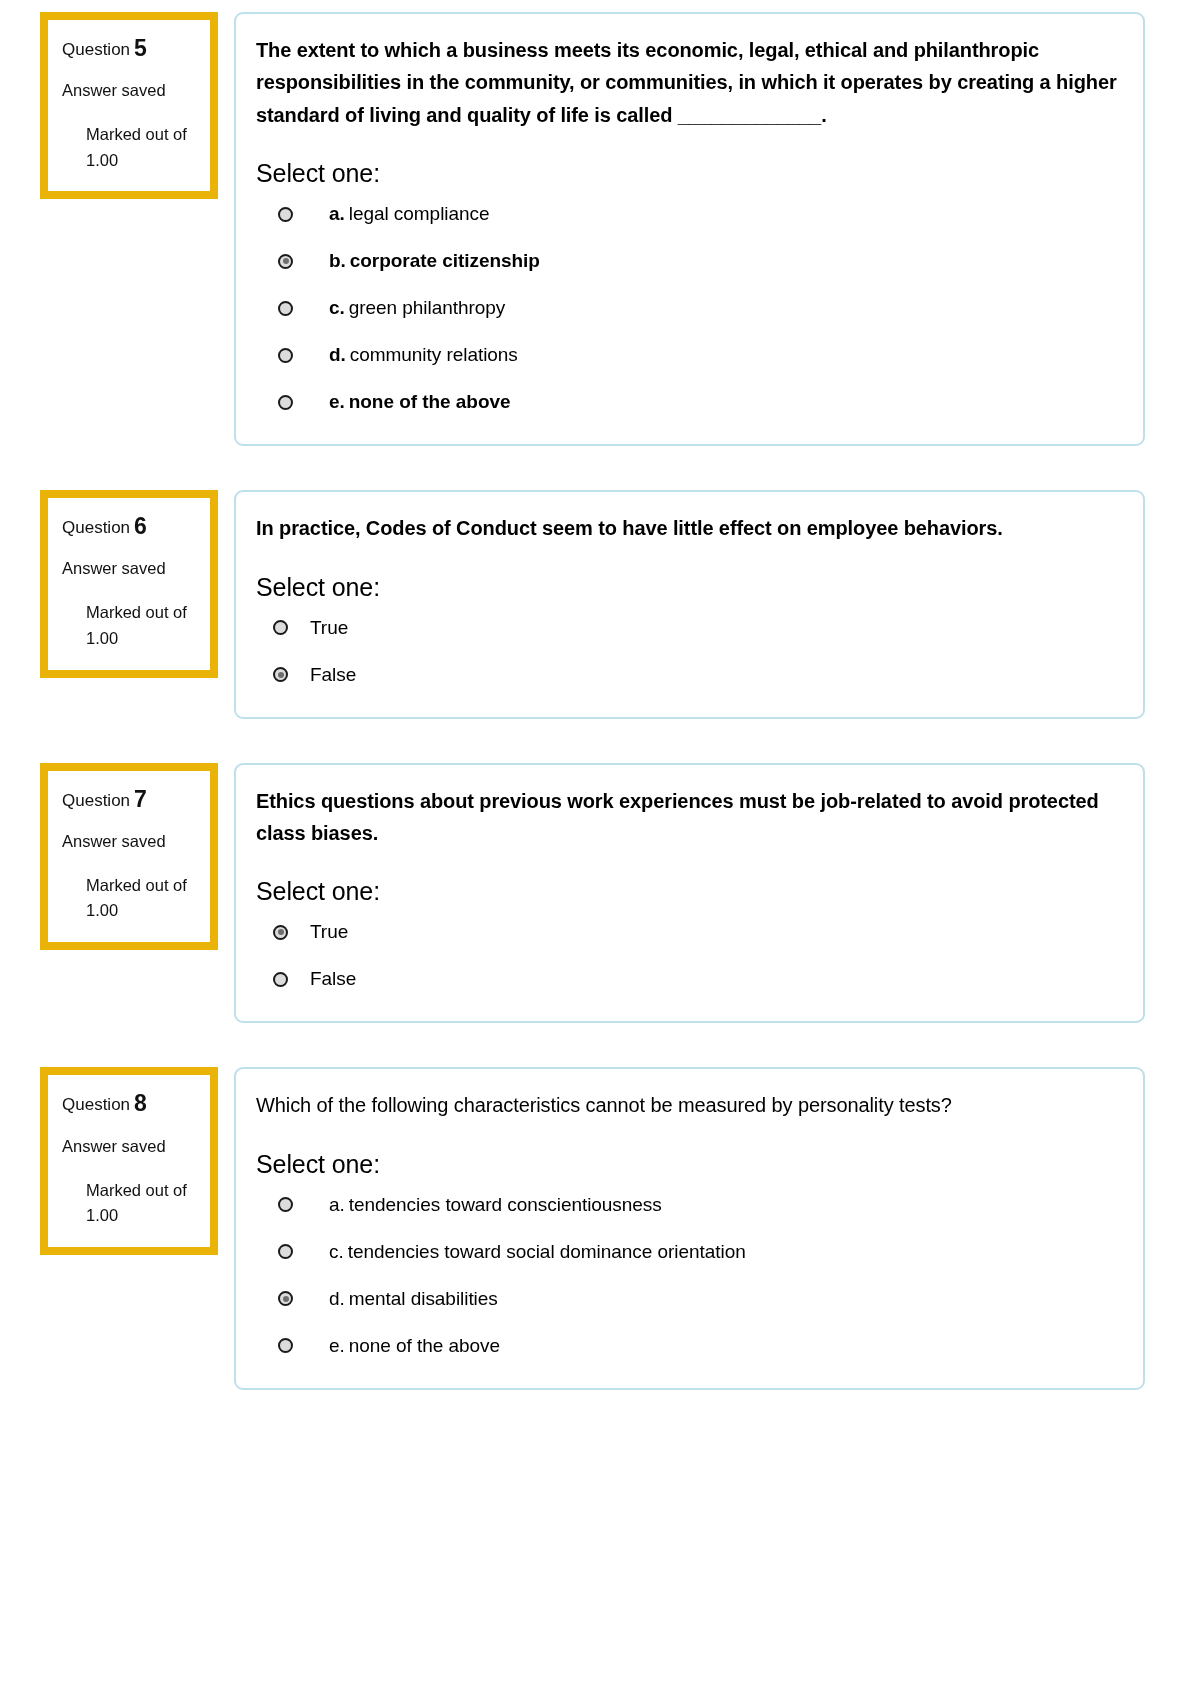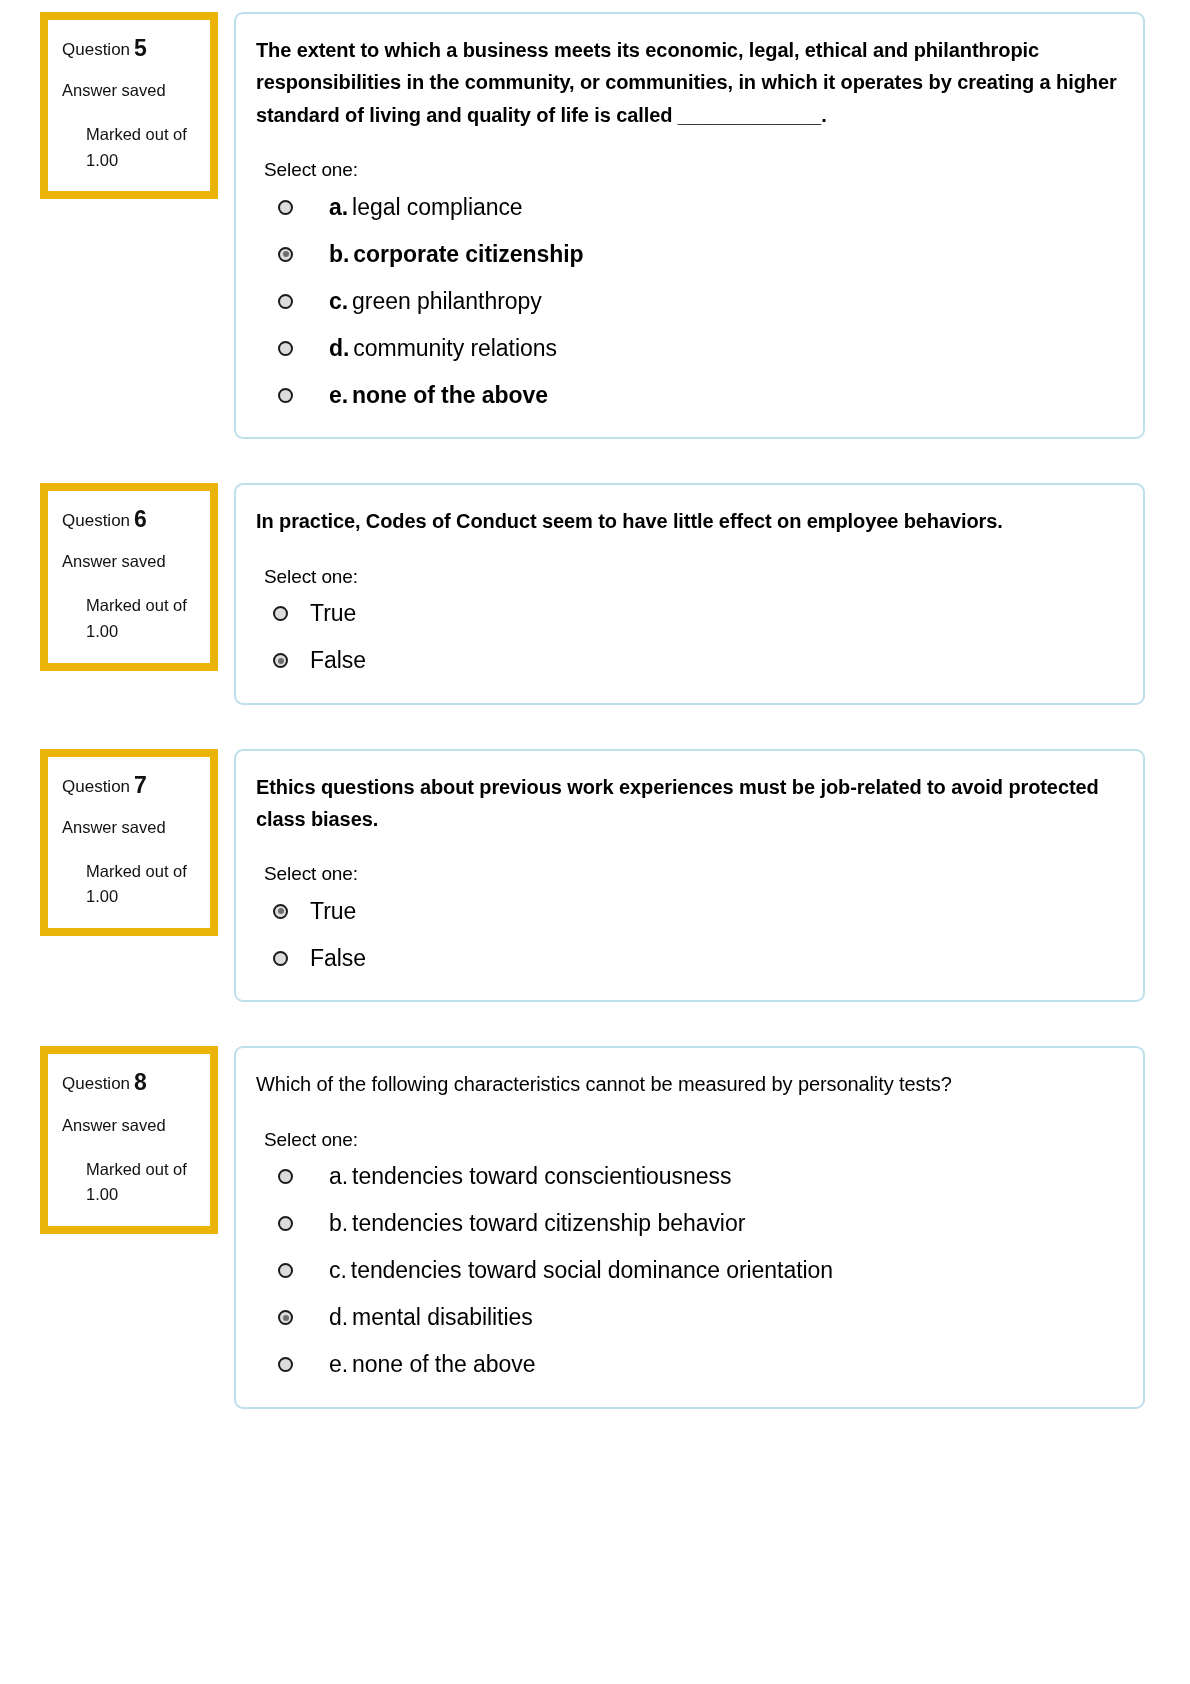--- a/index.html
+++ b/index.html
@@ -77,22 +77,22 @@
 
   .qtext {
     font-size: 20px;
     line-height: 1.62;
     margin: 0 0 28px 0;
     letter-spacing: -0.1px;
   }
   .qtext.bold { font-weight: bold; }
 
   .select-one {
-    font-size: 19px;
-    margin: 0 0 12px 8px;
+    font-size: 25px;
+    margin: 0 0 12px 0;
     letter-spacing: -0.1px;
   }
 
   .answers { margin: 0; padding: 0; }
 
   .answer-row {
     display: flex;
     align-items: center;
     min-height: 28px;
     margin-bottom: 19px;
@@ -118,21 +118,21 @@
     top: 50%;
     transform: translate(-50%, -50%);
     width: 6px;
     height: 6px;
     border-radius: 50%;
     background: #6e6e6e;
   }
   .answer-row.tf .radio { margin-left: 17px; }
 
   .answer-text {
-    font-size: 23px;
+    font-size: 19px;
     margin-left: 36px;
     letter-spacing: -0.05px;
     white-space: nowrap;
   }
   .answer-row.tf .answer-text { margin-left: 22px; }
 
   .letter { margin-right: 4px; }
   .letter.bold { font-weight: bold; }
   .answer-text.bold { font-weight: bold; }
 </style>
@@ -236,24 +236,20 @@
       <div class="content-box">
         <div class="qtext">Which of the following characteristics cannot be measured by personality tests?</div>
         <div class="select-one">Select one:</div>
         <div class="answers">
           <div class="answer-row">
             <span class="radio"></span>
             <span class="answer-text"><span class="letter">a.</span><span>tendencies toward conscientiousness</span></span>
           </div>
           <div class="answer-row">
             <span class="radio"></span>
-            <span class="answer-text"><span class="letter">b.</span><span>tendencies toward citizenship behavior</span></span>
-          </div>
-          <div class="answer-row">
-            <span class="radio"></span>
             <span class="answer-text"><span class="letter">c.</span><span>tendencies toward social dominance orientation</span></span>
           </div>
           <div class="answer-row">
             <span class="radio checked"></span>
             <span class="answer-text"><span class="letter">d.</span><span>mental disabilities</span></span>
           </div>
           <div class="answer-row">
             <span class="radio"></span>
             <span class="answer-text"><span class="letter">e.</span><span>none of the above</span></span>
           </div>

